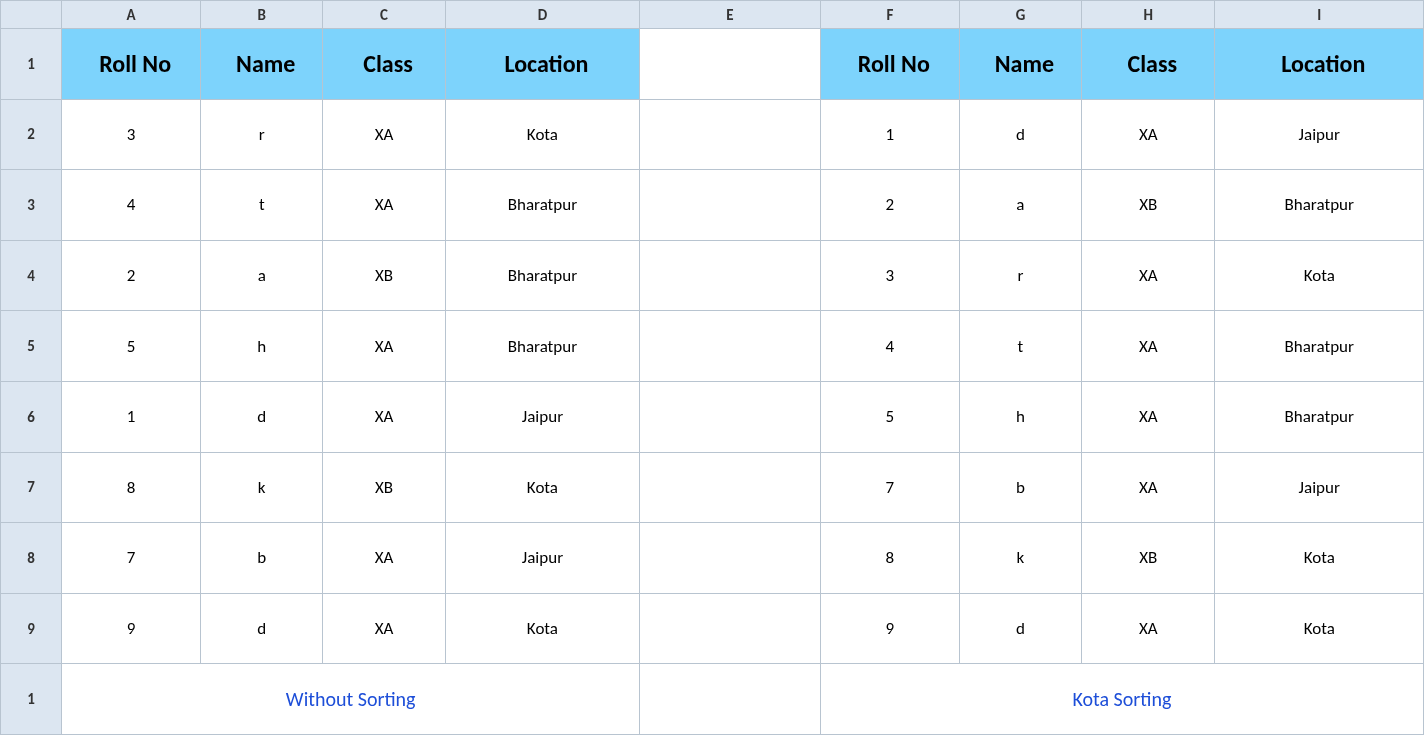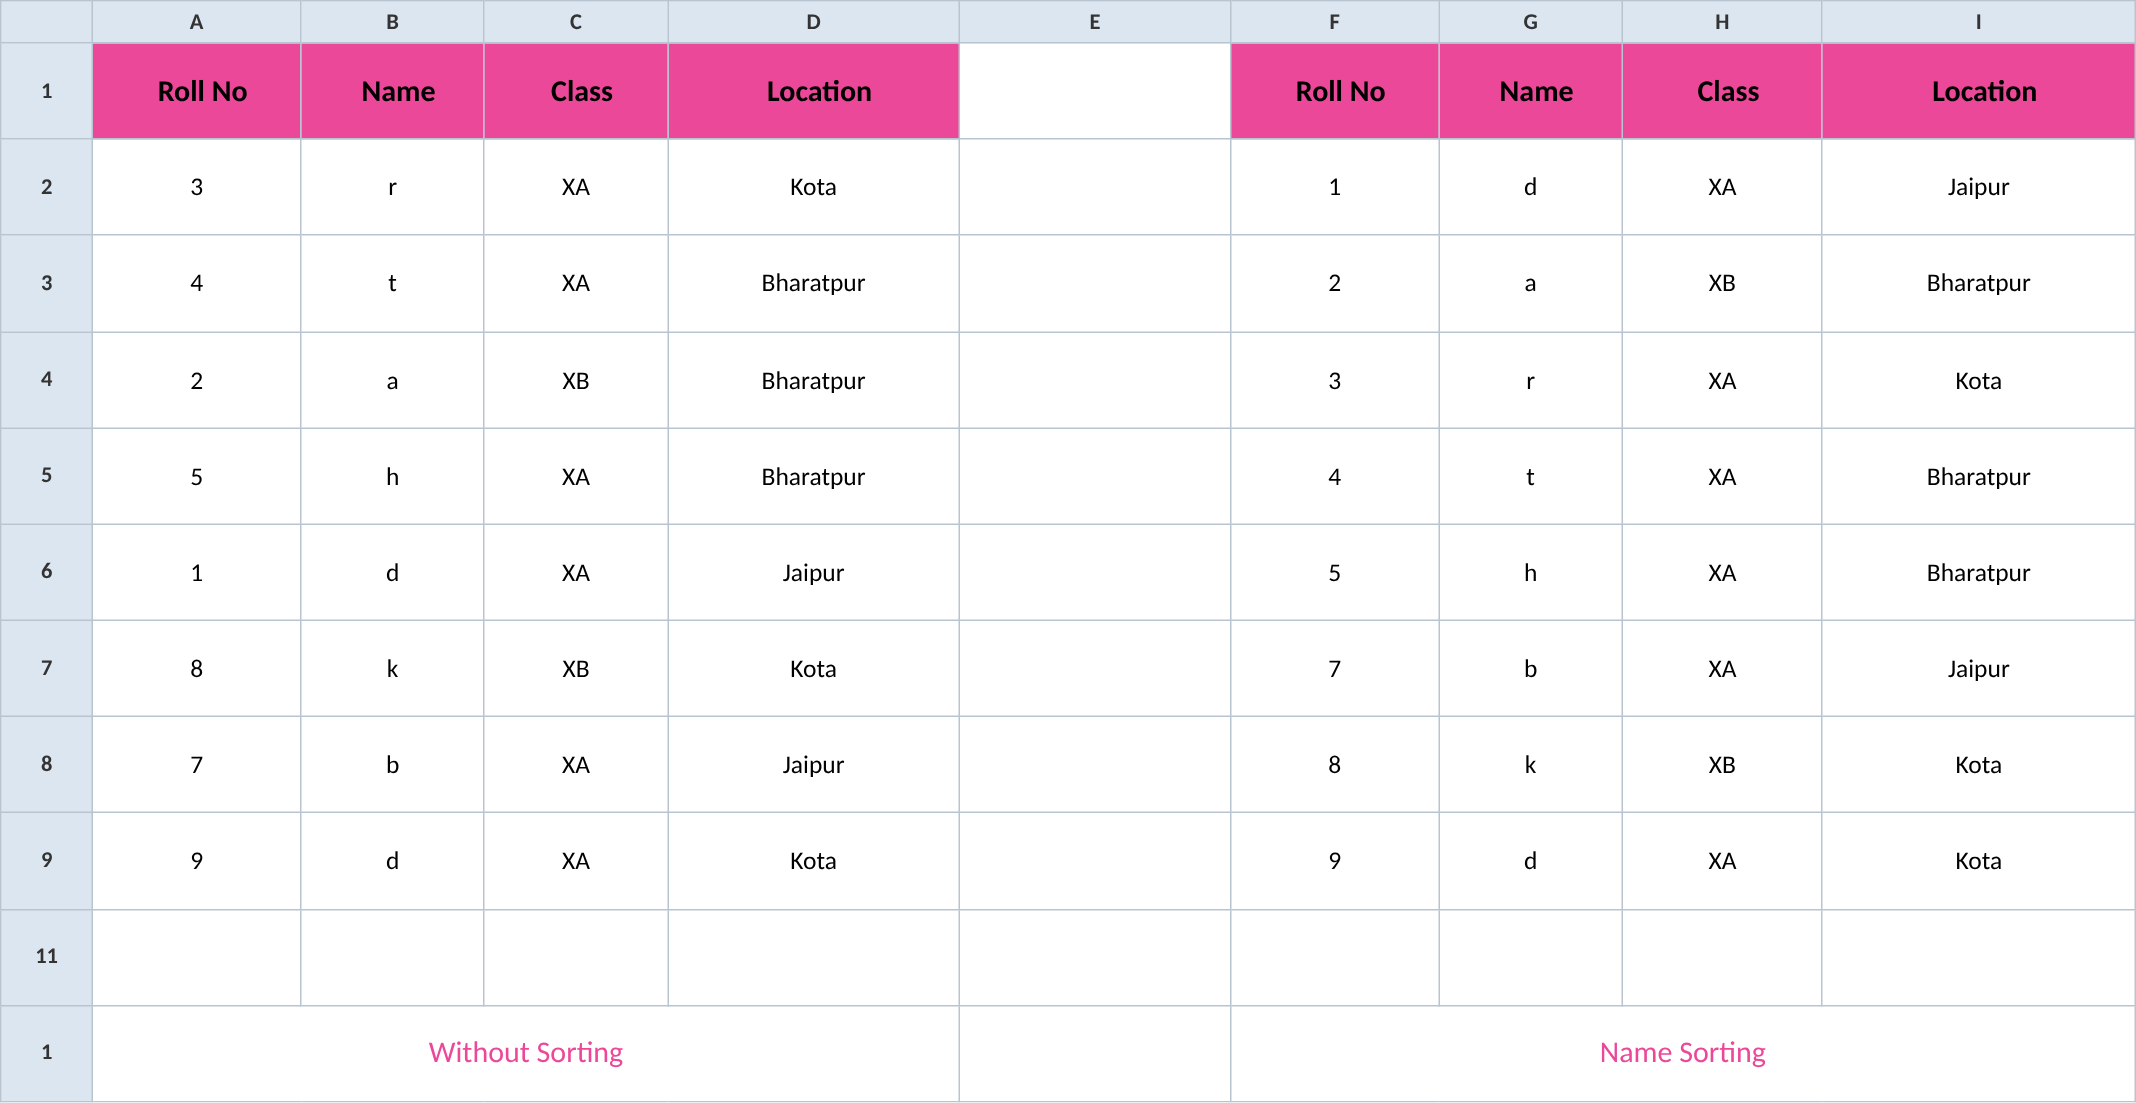--- a/index.html
+++ b/index.html
@@ -43,34 +43,34 @@
       width: 44px;
     }
     
     .data-cell {
       background: #fff;
       font-size: 17px;
       height: 52px;
     }
     .header-data {
       font-weight: 700;
-      font-size: 20px;
-      background: #ec4899;
+      font-size: 24px;
+      background: #7dd3fc;
       height: 52px;
       padding-left: 10px;
     }
 
     .empty-cell {
       background: #fff;
     }
     .label-cell {
       font-size: 20px;
       font-weight: 400;
       background: #fff;
-      color: #ec4899;
+      color: #1d4ed8;
     }
   </style>
 </head>
 <body>
 
 <table>
 
   <colgroup>
     <col style="width:44px">
     <col style="width:100px">
@@ -210,33 +210,21 @@
       <td class="data-cell">XA</td>
       <td class="data-cell">Kota</td>
       <td class="data-cell empty-cell"></td>
       <td class="data-cell">9</td>
       <td class="data-cell">d</td>
       <td class="data-cell">XA</td>
       <td class="data-cell">Kota</td>
     </tr>
 
 
-    <tr style="height:44px;">
-      <td class="row-num">11</td>
-      <td class="data-cell empty-cell"></td>
-      <td class="data-cell empty-cell"></td>
-      <td class="data-cell empty-cell"></td>
-      <td class="data-cell empty-cell"></td>
-      <td class="data-cell empty-cell"></td>
-      <td class="data-cell empty-cell"></td>
-      <td class="data-cell empty-cell"></td>
-      <td class="data-cell empty-cell"></td>
-      <td class="data-cell empty-cell"></td>
-    </tr>
 
     <tr style="height:52px;">
       <td class="row-num">1</td>
       <td class="label-cell" colspan="4">Without Sorting</td>
       <td class="data-cell empty-cell"></td>
-      <td class="label-cell" colspan="4">Name Sorting</td>
+      <td class="label-cell" colspan="4">Kota Sorting</td>
     </tr>
   </tbody>
 </table>
 
 </body></html>

